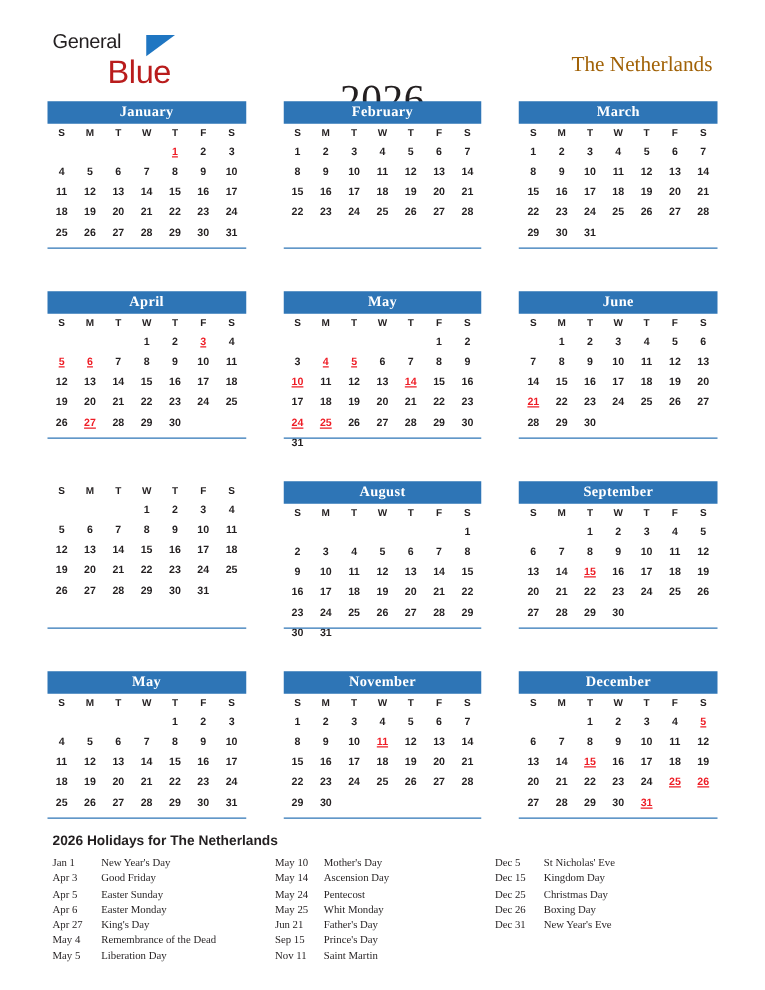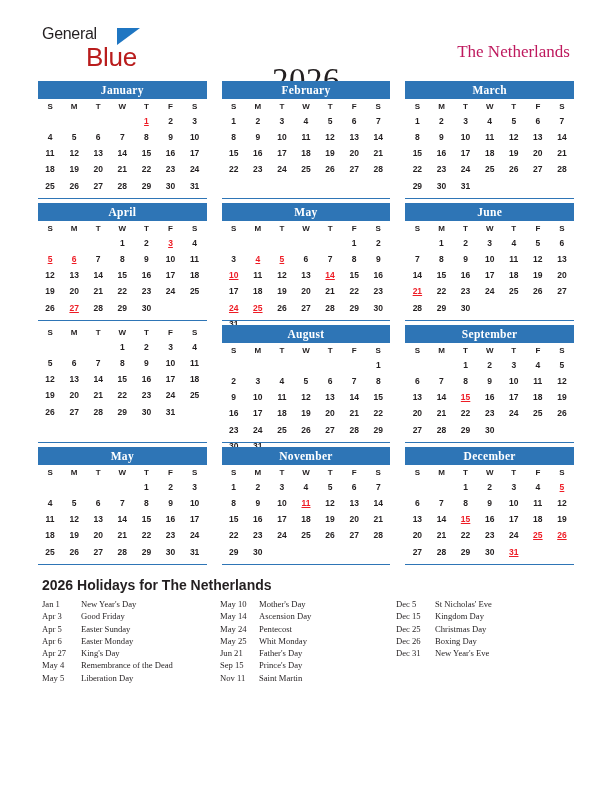--- a/index.html
+++ b/index.html
@@ -69,30 +69,31 @@
     color: #231f20;
     letter-spacing: 0.5px;
     margin-top: 32px;
   }
   .country-title {
     position: absolute;
     right: 0;
     top: 20px;
     font-family: "Liberation Serif", serif;
     font-size: 17px;
-    color: #be185d;
+    color: #a16207;
   }
 
   
   .months-grid {
     margin: 3px 38px 0 38px;
     display: grid;
     grid-template-columns: repeat(3, 1fr);
     column-gap: 15px;
     row-gap: 0px;
+    gap: 30px;
   }
   .month-cell {
     height: 122px;
     position: relative;
   }
   .month-block {
     width: 100%;
   }
   .month-name {
     background: #2e75b6;
@@ -142,21 +143,21 @@
     left: 0;
   }
 
   
   .holidays {
     margin: 8px 42px 0 42px;
   }
   .holidays-title {
     font-family: "Liberation Sans", sans-serif;
     font-weight: bold;
-    font-size: 14px;
+    font-size: 11px;
     color: #231f20;
     margin-bottom: 5px;
   }
   .holidays-cols {
     display: grid;
     grid-template-columns: 178px 176px 1fr;
   }
   .holiday-row {
     display: flex;
     font-family: "Liberation Serif", serif;

